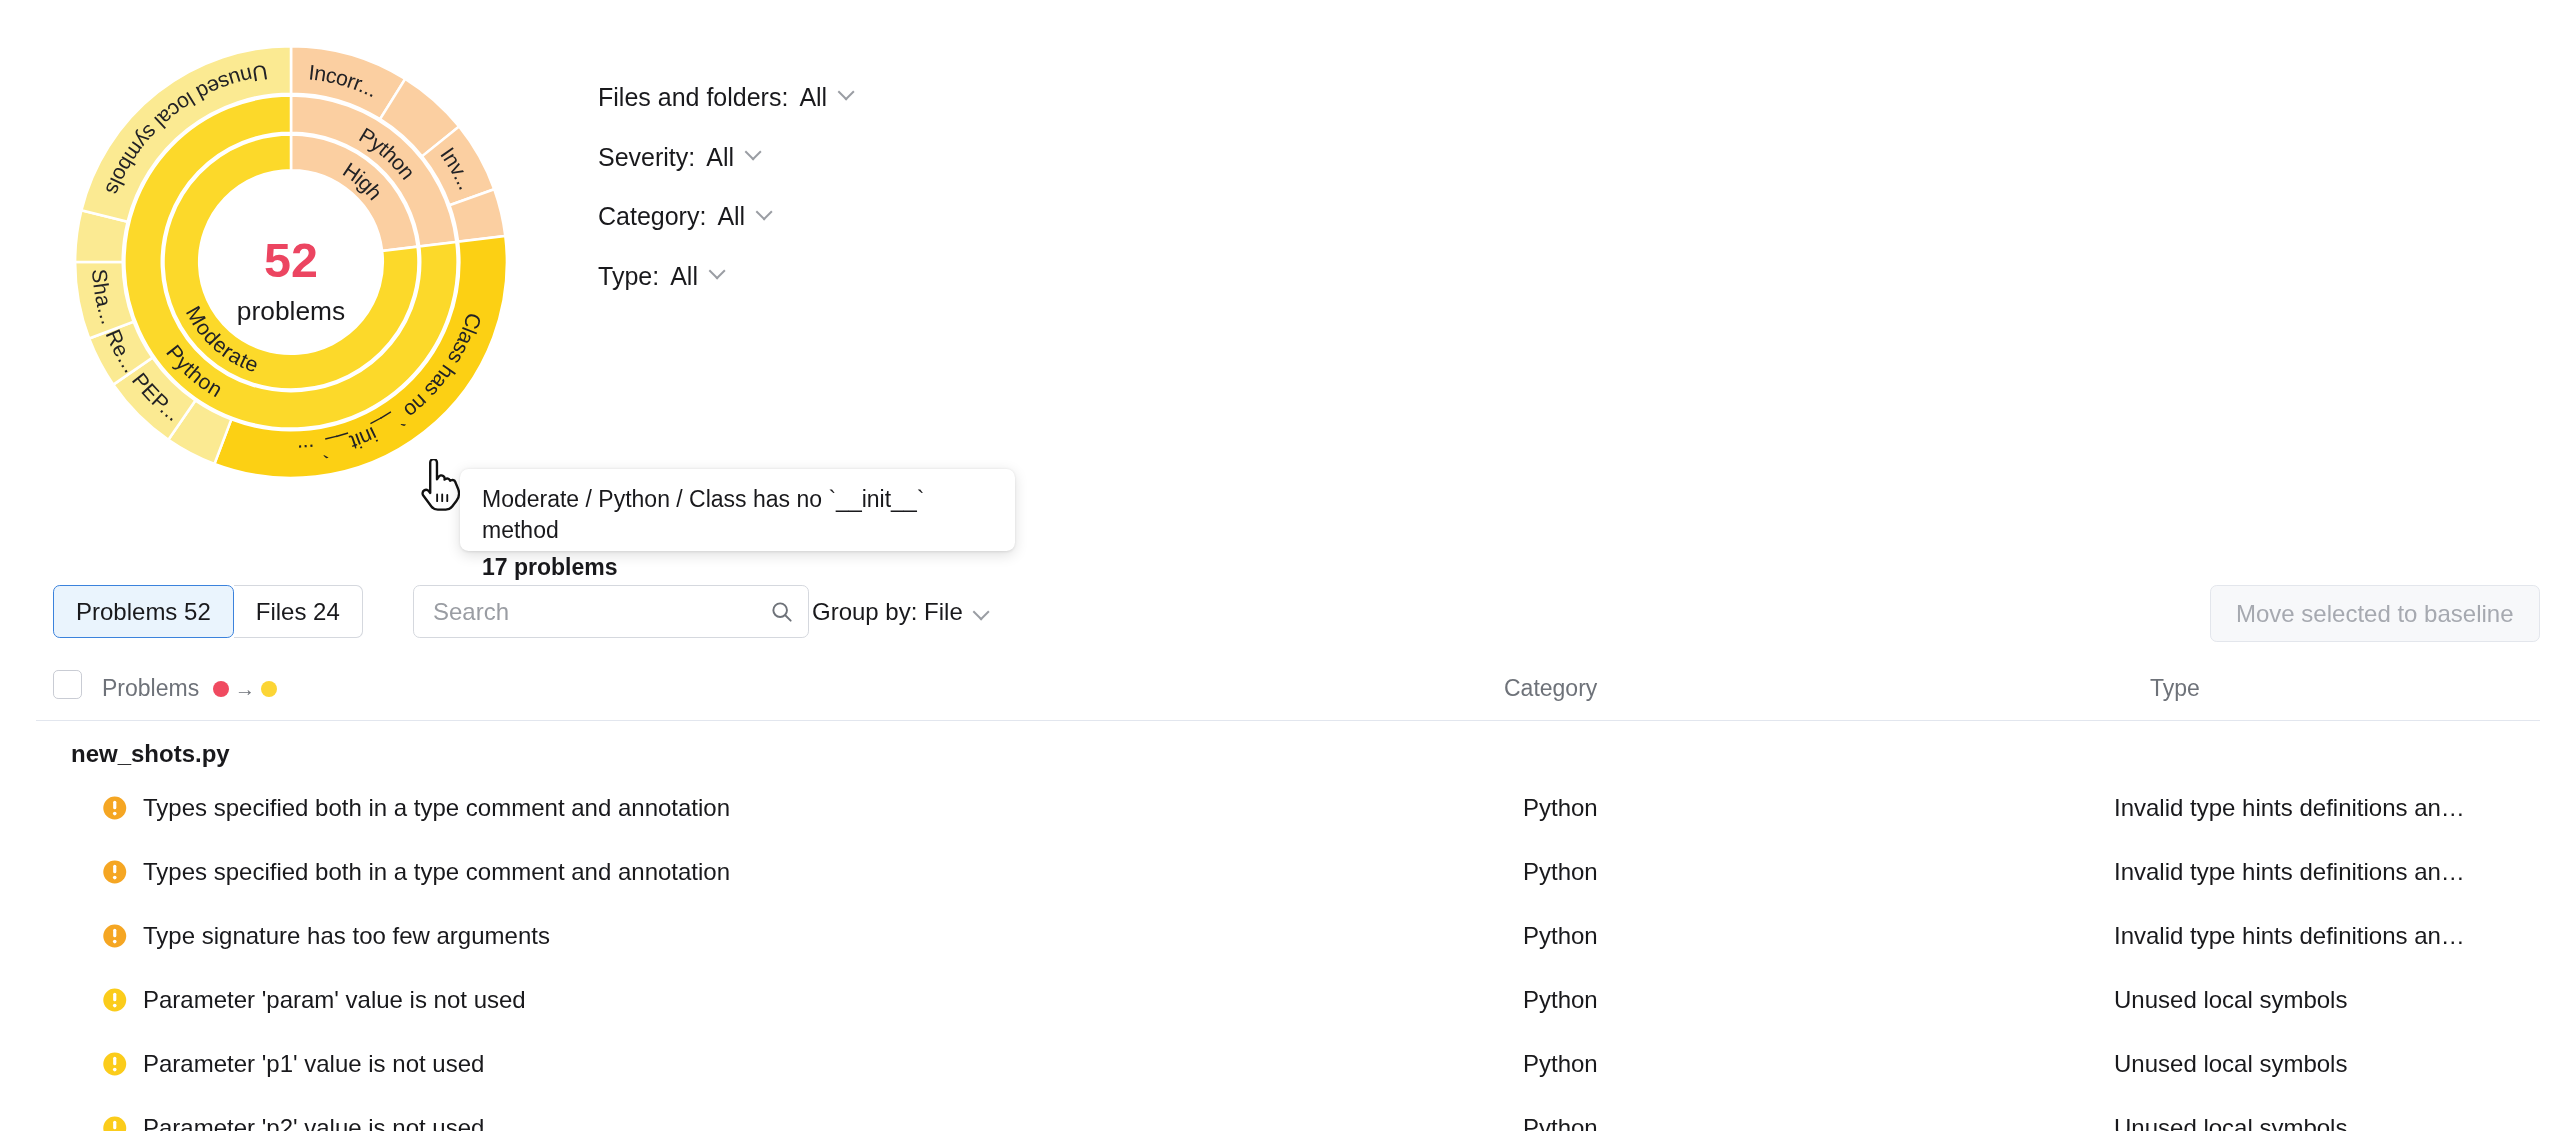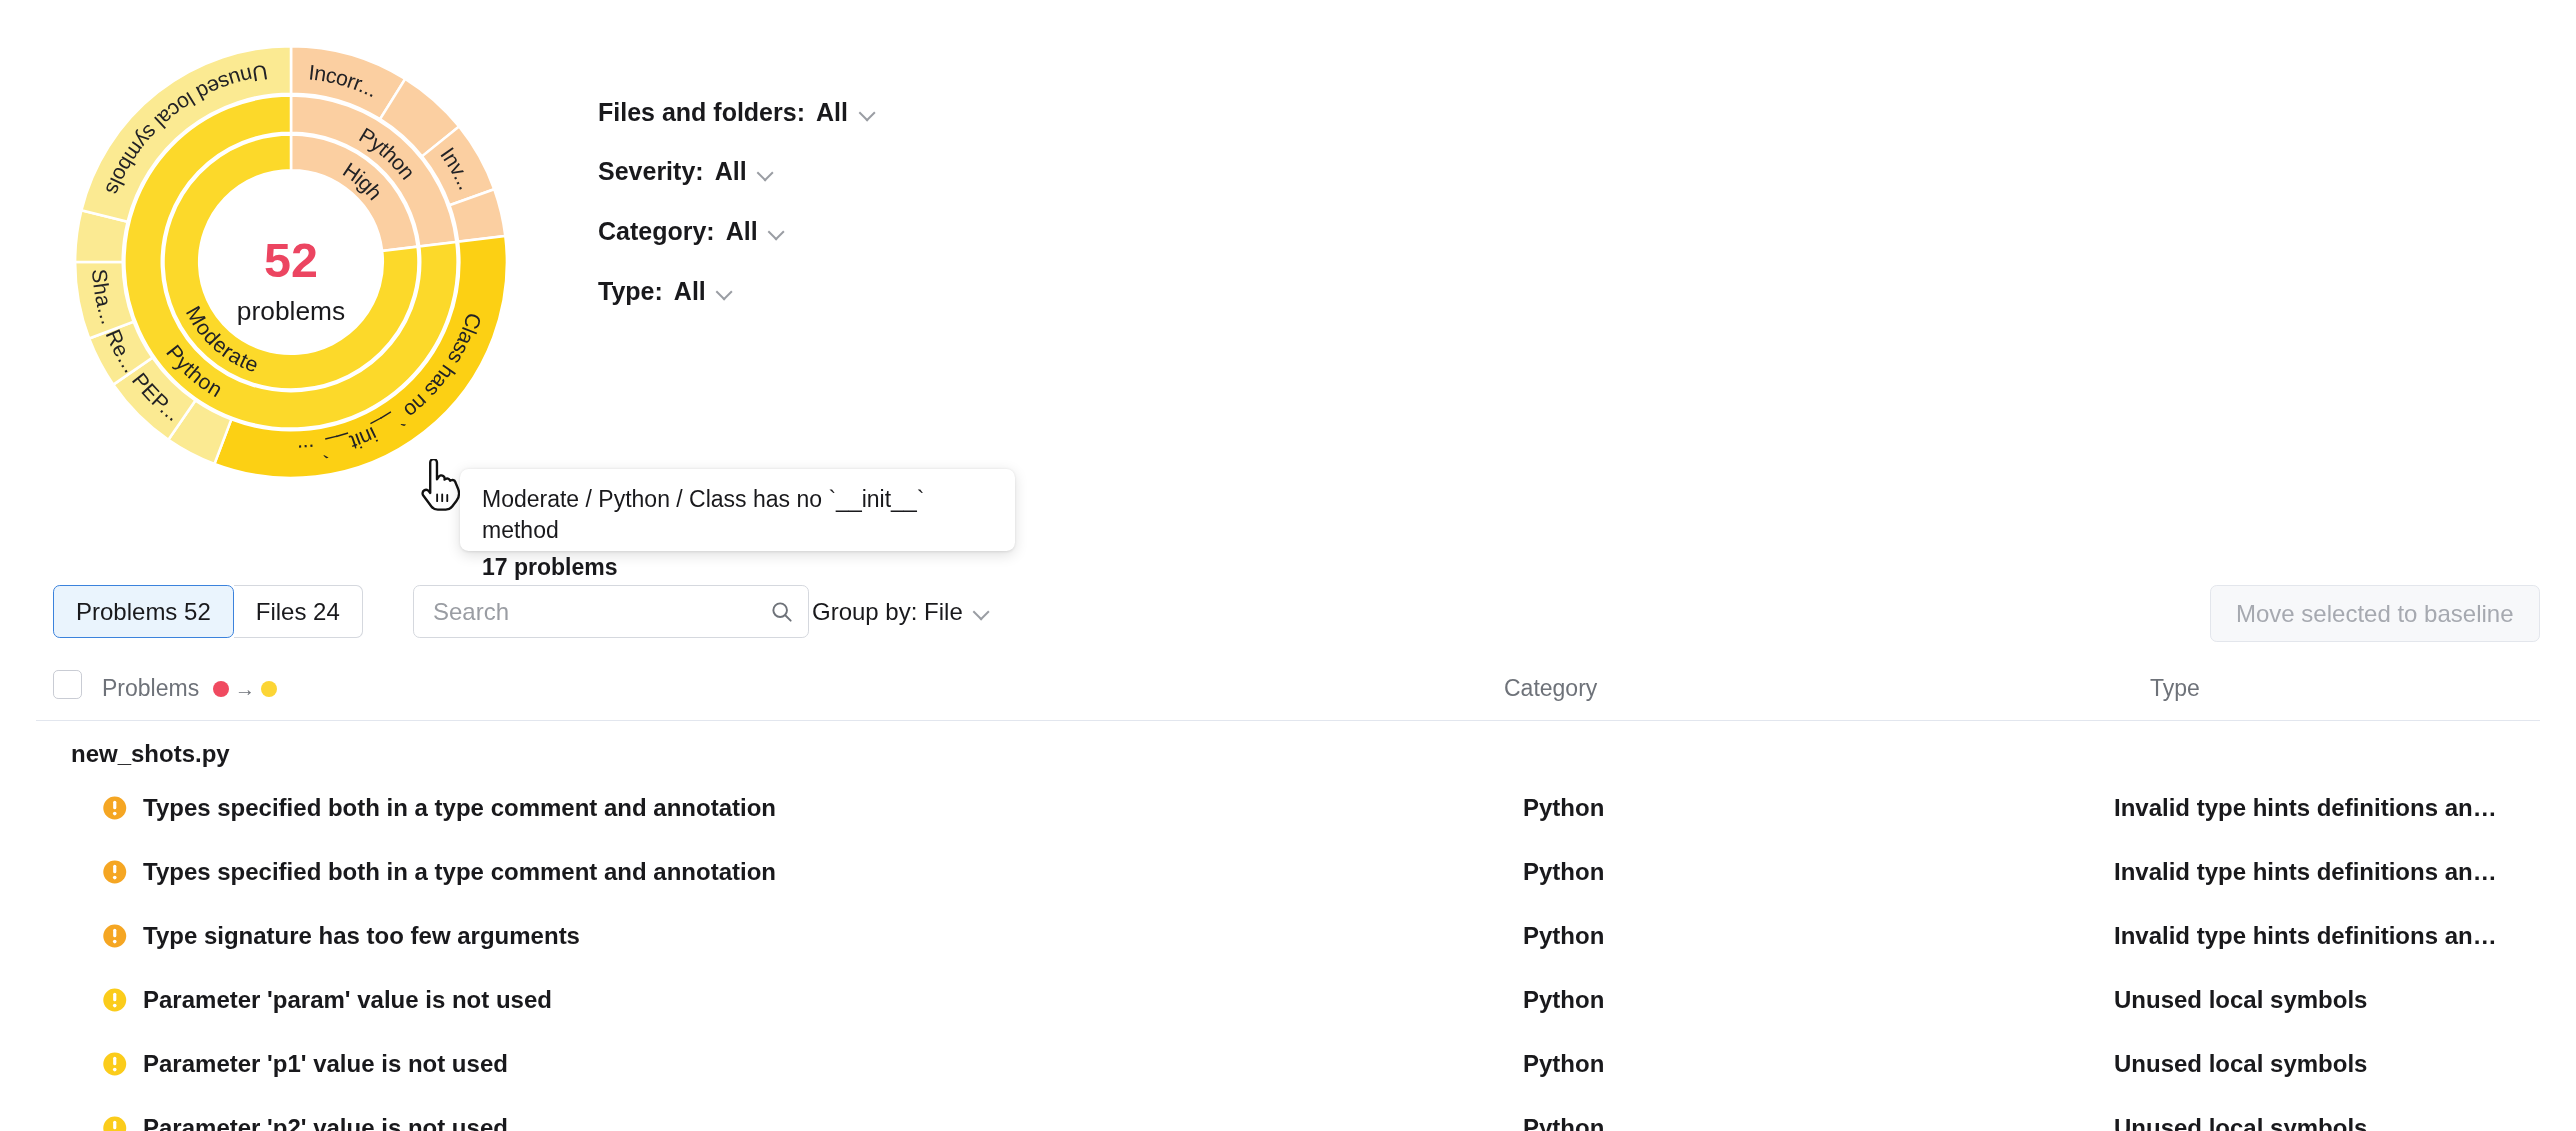--- a/index.html
+++ b/index.html
@@ -26,24 +26,23 @@
     font-size: 31px; fill: #19191c;
   }
   .arc-label { font-size: 25px; fill: #222225; }
 
   
   #filters {
     position: absolute; left: 598px; top: 83px;
     display: flex; flex-direction: column; gap: 1.7px;
   }
   .filter-row {
-    height: 58px; display: flex; align-items: center;
+    height: 58px; display: flex; align-items: flex-start;
     font-size: 25px; color: #19191c; cursor: pointer;
     white-space: nowrap;
-    font-weight: bold;
   }
   .filter-label { margin-right: 11px; }
   .chev {
     display: inline-block; width: 17px; height: 17px;
     position: relative; top: 1.7px;
   }
   .chev::before {
     content: ""; position: absolute; left: 1.7px; top: 1.7px;
     width: 10.2px; height: 10.2px;
     border-right: 2.6px solid #9a9da3; border-bottom: 2.6px solid #9a9da3;
@@ -134,21 +133,21 @@
   .sort-dots { display: inline-flex; align-items: center; margin-left: 13.6px; }
   .dot { width: 16px; height: 16px; border-radius: 50%; display: inline-block; }
   .dot.red { background: #f04a60; }
   .dot.yellow { background: #fcd535; }
   .arrow-mini { margin: 0 6px; font-size: 20.4px; color: #6e7279; line-height: 1; }
 
   .file-group-header {
     font-size: 24px; font-weight: bold; color: #19191c;
     padding: 18.7px 0 8.5px 71px;
   }
-  .prow { position: relative; height: 64px; font-weight: bold; }
+  .prow { position: relative; height: 64px; }
   .prow .msg {
     position: absolute; left: 143px; top: 50%; transform: translateY(-50%);
     font-size: 24px; color: #19191c; white-space: nowrap;
   }
   .prow .cat {
     position: absolute; left: 1523px; top: 50%; transform: translateY(-50%);
     font-size: 24px; color: #19191c;
   }
   .prow .typ {
     position: absolute; left: 2114px; top: 50%; transform: translateY(-50%);

